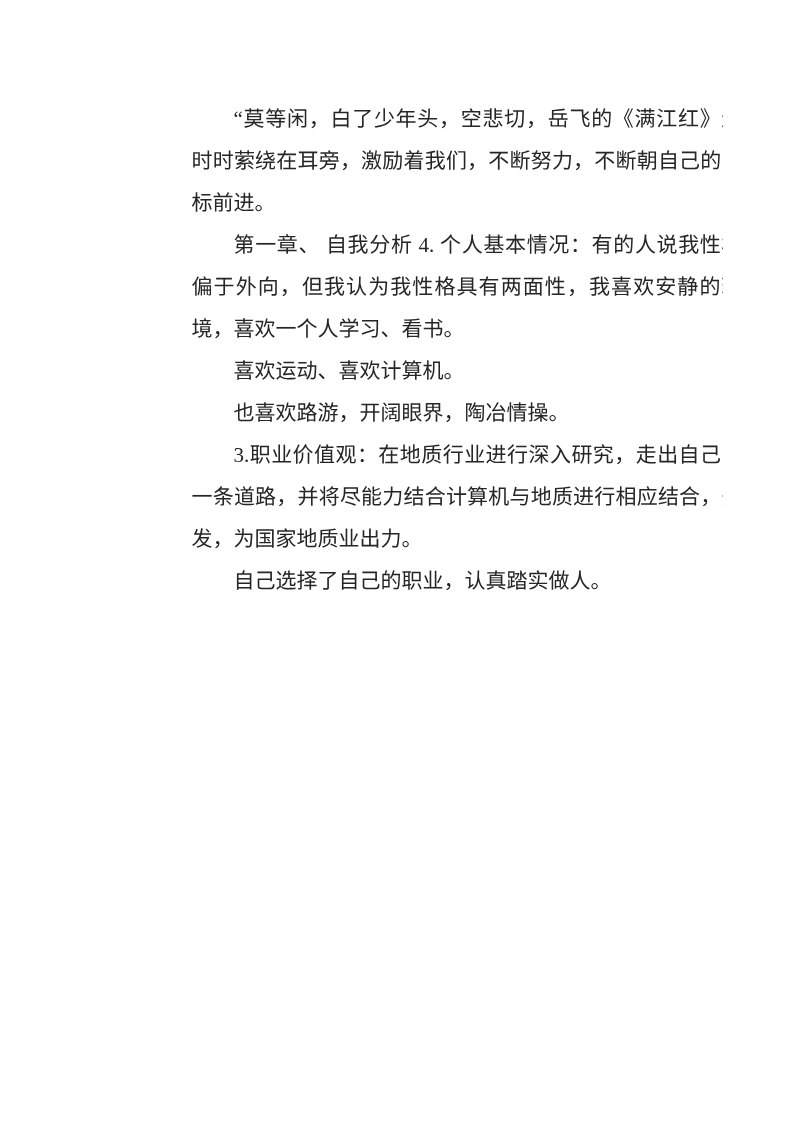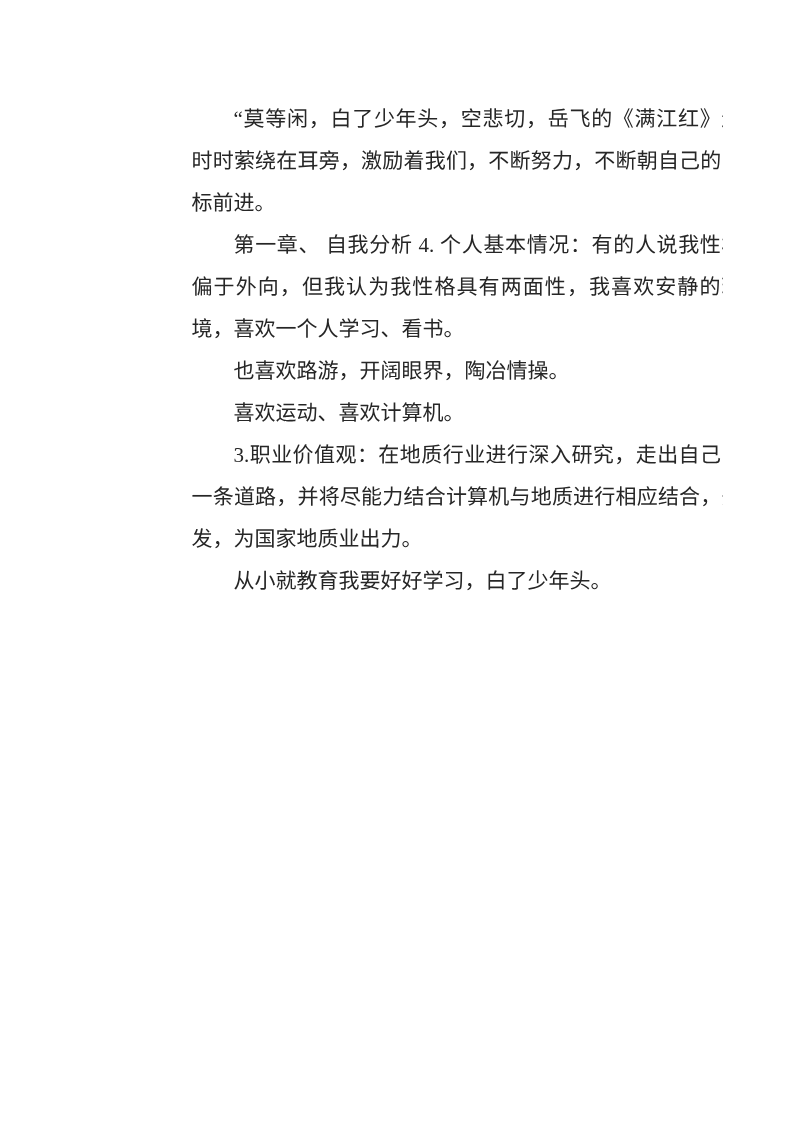--- a/index.html
+++ b/index.html
@@ -34,18 +34,18 @@
     font-weight: 400;
   }
 </style>
 </head>
 <body>
 
 <div class="page">
   <div class="doc-body">
     <p class="doc-para">“莫等闲，白了少年头，空悲切，岳飞的《满江红》还时时萦绕在耳旁，激励着我们，不断努力，不断朝自己的目标前进。</p>
     <p class="doc-para">第一章、 自我分析 4. 个人基本情况：有的人说我性格偏于外向，但我认为我性格具有两面性，我喜欢安静的环境，喜欢一个人学习、看书。</p>
+    <p class="doc-para">喜欢运动、喜欢计算机。</p>
     <p class="doc-para">也喜欢路游，开阔眼界，陶冶情操。</p>
-    <p class="doc-para">喜欢运动、喜欢计算机。</p>
     <p class="doc-para">3.职业价值观：在地质行业进行深入研究，走出自己的一条道路，并将尽能力结合计算机与地质进行相应结合，开发，为国家地质业出力。</p>
-    <p class="doc-para">从小就教育我要好好学习，白了少年头。</p>
+    <p class="doc-para">自己选择了自己的职业，认真踏实做人。</p>
   </div>
 </div>
 
 </body></html>

